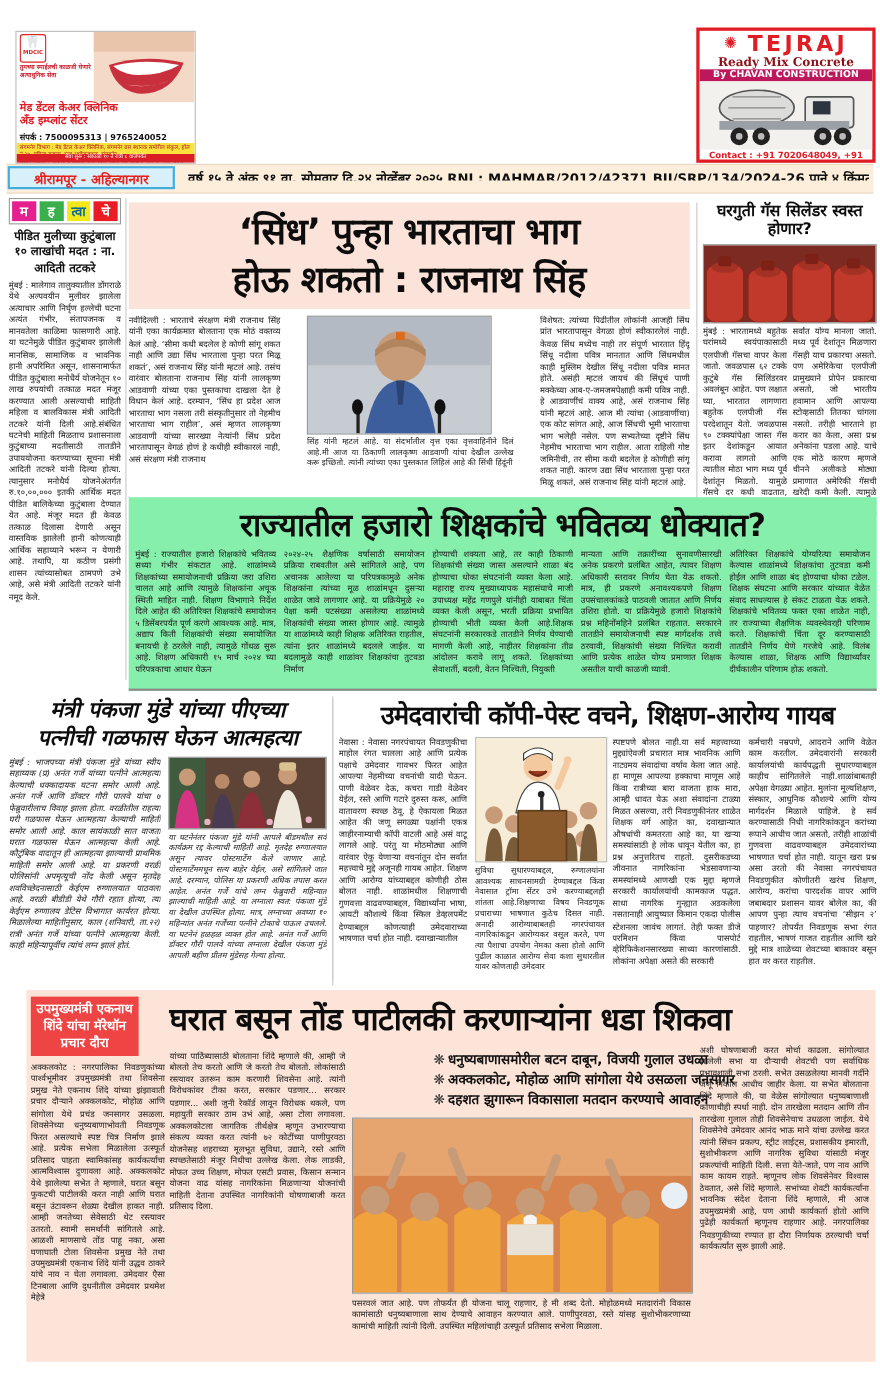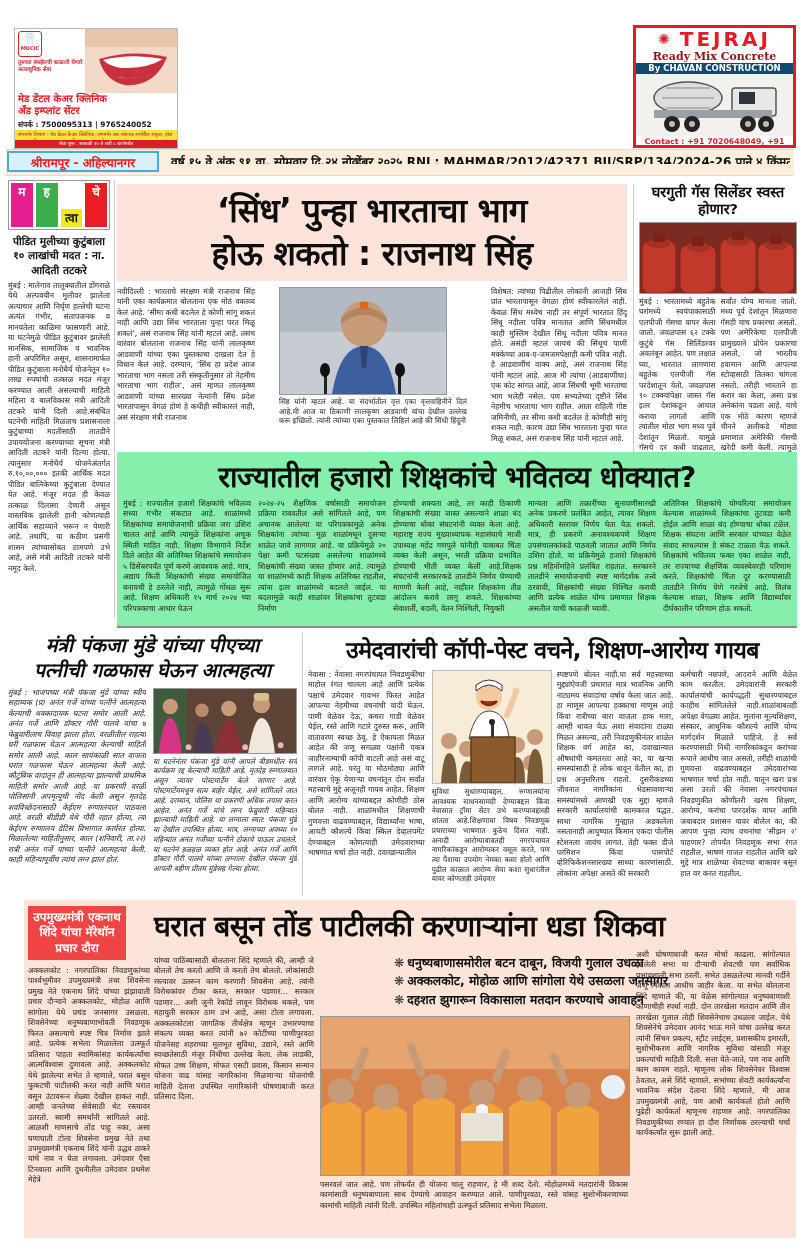--- a/index.html
+++ b/index.html
@@ -25,40 +25,40 @@
   .masthead{position:absolute;left:183px;top:26px;width:436px;text-align:center;}
   .masthead .tagline{font-size:11.5px;font-weight:bold;color:#222;}
   .masthead .title{font-size:63px;line-height:1.05;font-weight:bold;color:#e7211c;letter-spacing:-1px;
                    margin-top:2px;}
   .masthead .site{font-size:12.5px;font-weight:bold;color:#111;margin-top:1px;}
   .ad-tejraj{position:absolute;left:633px;top:25px;width:163px;height:123px;border:3px solid #e01c24;
              background:#fff;box-sizing:border-box;text-align:center;overflow:hidden;}
   .ad-tejraj .brand{font-size:20px;font-weight:bold;color:#e01c24;letter-spacing:3px;line-height:1.05;margin-top:1px;}
   .ad-tejraj .sun{color:#e01c24;font-size:14px;vertical-align:2px;letter-spacing:0;}
   .ad-tejraj .rmc{font-size:11px;font-weight:bold;color:#8c1218;font-family:"DejaVu Serif",serif;}
-  .ad-tejraj .bar{background:#0c4a6e;color:#fff;font-size:8.5px;font-weight:bold;line-height:11px;}
+  .ad-tejraj .bar{background:#be185d;color:#fff;font-size:8.5px;font-weight:bold;line-height:11px;}
   .ad-tejraj .truck{height:62px;background:#f4f4f2;}
   .ad-tejraj .contact{font-size:7.8px;font-weight:bold;color:#e01c24;line-height:12px;}
   
   .dateline{position:absolute;left:6px;top:149px;width:788px;height:25px;background:#fdeedc;
             border-top:1px solid #e8d9c4;border-bottom:1px solid #e8d9c4;}
   .edition-box{position:absolute;left:1px;top:1px;width:152px;height:21px;background:#d8f0fa;
                border:2px solid #43aede;color:#e7211c;font-weight:bold;font-size:12px;
                text-align:center;line-height:21px;box-sizing:border-box;}
   .date-info{position:absolute;left:165px;top:0;right:4px;height:14px;font-weight:bold;font-size:12px;
              line-height:25px;color:#111;white-space:nowrap;overflow:hidden;text-align:center;}
   
   .body-sm{font-size:7.6px;line-height:1.38;text-align:justify;color:#1c1c1c;overflow:hidden;}
   .photo{border:1px solid #999;background:#ddd;}
   
   .sidebar{position:absolute;left:8px;top:180px;width:107px;height:438px;border-right:1px solid #c9c9c9;
            padding-right:4px;box-sizing:border-box;}
   .badges{display:flex;gap:3px;justify-content:center;border:1px solid #999;padding:2px;margin-bottom:4px;}
   .badge{flex:1;text-align:center;font-weight:bold;font-size:12px;line-height:18px;color:#fff;}
-  .b0{background:#e5208e;} .b1{background:#3aaf4b;} .b2{background:#f3e81c;color:#0f172a;margin-top:26px;} .b3{background:#ea1d25;}
+  .b0{background:#e5208e;} .b1{background:#3aaf4b;} .b2{background:#f3e81c;color:#0369a1;} .b3{background:#ea1d25;}
   .sidebar h3{margin:2px 0 4px;font-size:10.6px;line-height:1.35;text-align:center;color:#111;}
   .sidebar .body-sm{height:352px;}
   
   .sindh-box{position:absolute;left:117px;top:184px;width:510px;height:97px;background:#fbe3d9;
              display:flex;align-items:center;justify-content:center;text-align:center;}
   .sindh-box h1{margin:0;font-size:33px;line-height:1.28;color:#0d0d0d;letter-spacing:-0.5px;}
   .sindh-art{position:absolute;left:117px;top:287px;width:510px;height:161px;display:flex;gap:24px;}
   .sindh-art .c1{width:138px;height:100%;}
   .sindh-art .mid{width:188px;}
   .sindh-art .c3{flex:1;height:100%;}

